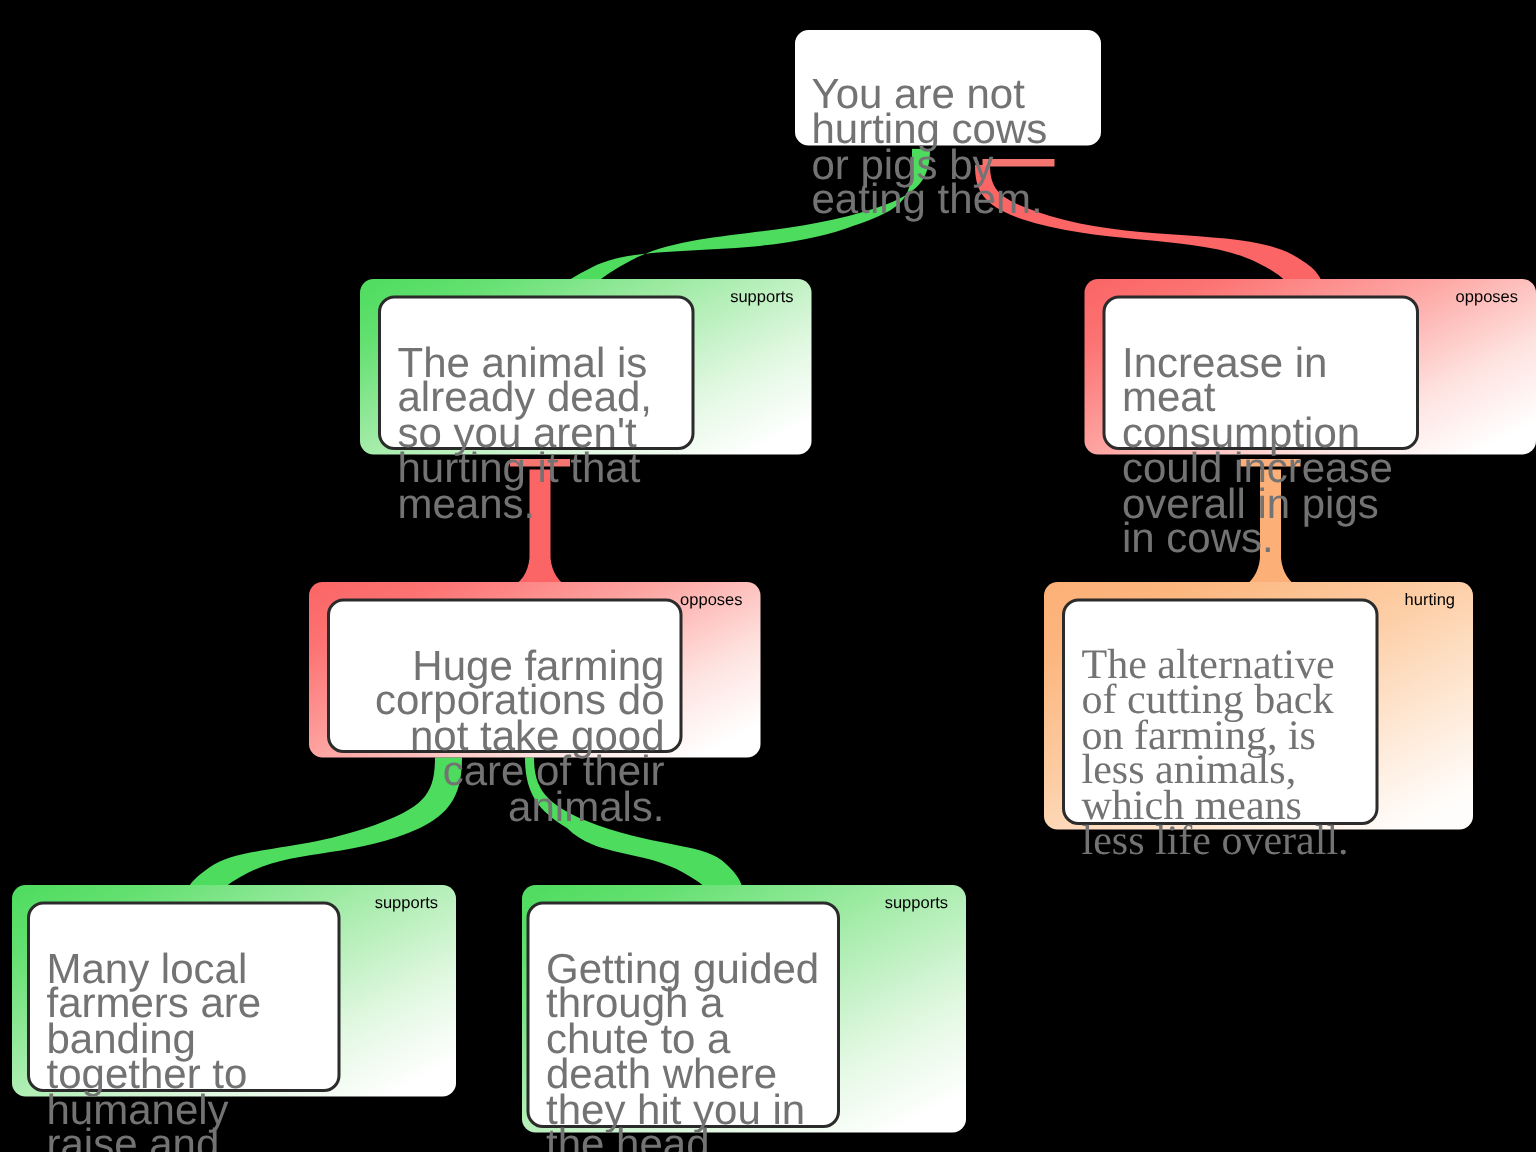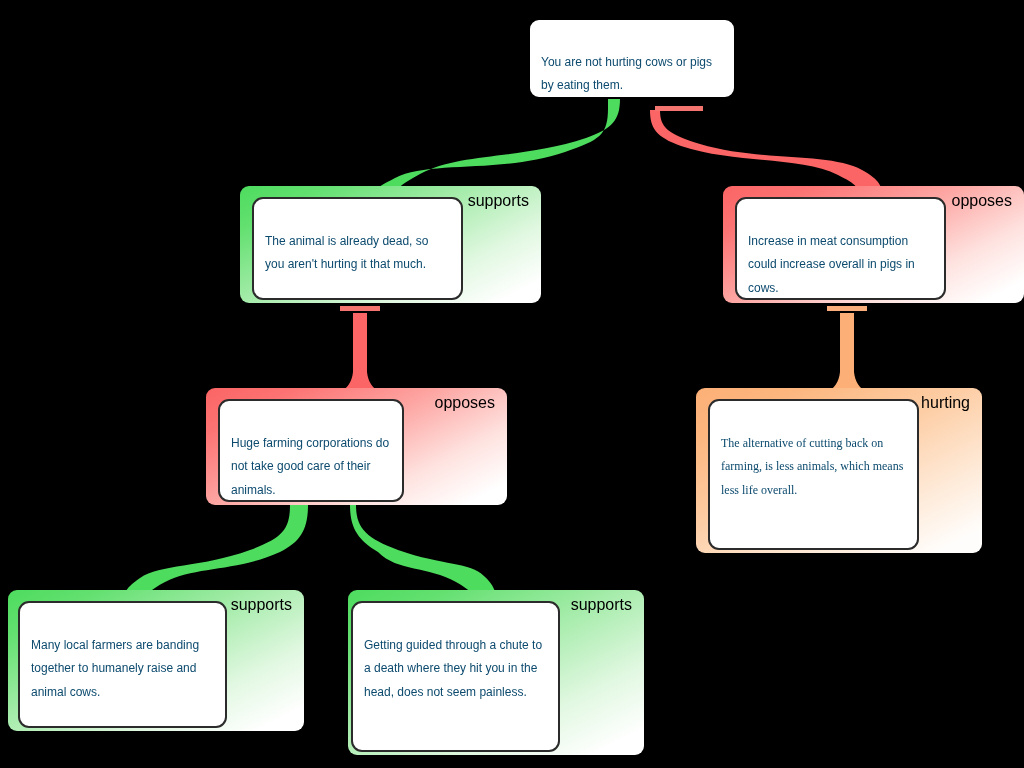--- a/index.html
+++ b/index.html
@@ -37,36 +37,36 @@
   }
   .node.plain {
     background: #ffffff;
     border: 2px solid #000000;
     border-radius: 11px;
   }
   .node .panel-label {
     position: absolute;
     top: 7px;
     right: 12px;
-    font-size: 16px;
+    font-size: 11px;
     color: #000000;
     line-height: 1;
     white-space: nowrap;
   }
   
   .card {
     position: absolute;
     box-sizing: border-box;
     background: #ffffff;
     border: 2px solid #2b2b2b;
     border-radius: 11px;
     padding: 7px 10px 6px 11px;
-    font-size: 12px;
+    font-size: 28px;
     line-height: 23.5px;
-    color: #0c4a6e;
+    color: #737373;
     white-space: pre-line;
   }
   .card.root {
     border-color: #000000;
     border-width: 2px;
   }
 
   
   .g-supports { background: linear-gradient(153deg, #4ddc5e 0%, #63e070 16%, #a6ecab 44%, #e2f8e2 72%, #ffffff 92%); }
   .g-opposes  { background: linear-gradient(153deg, #fb6565 0%, #fc7272 16%, #fda5a2 44%, #fee3e0 72%, #ffffff 92%); }
@@ -159,34 +159,34 @@
   <div class="node plain" style="left:528px; top:18px; width:208px; height:81px;">
   </div>
   <div class="card root" style="left:528px; top:18px; width:208px; height:81px;">
     <span>You are not hurting cows or pigs by eating them.</span>
   </div>
 
   <div class="node g-supports" style="left:240px; top:186px; width:301px; height:117px;">
     <span class="panel-label">supports</span>
   </div>
   <div class="card" style="left:252px; top:197px; width:211px; height:103px;">
-    <span>The animal is already dead, so you aren't hurting it that much.</span>
+    <span>The animal is already dead, so you aren't hurting it that means.</span>
   </div>
 
   <div class="node g-opposes" style="left:723px; top:186px; width:301px; height:117px;">
     <span class="panel-label">opposes</span>
   </div>
   <div class="card" style="left:735px; top:197px; width:211px; height:103px;">
     <span>Increase in meat consumption could increase overall in pigs in cows.</span>
   </div>
 
   <div class="node g-opposes" style="left:206px; top:388px; width:301px; height:117px;">
     <span class="panel-label">opposes</span>
   </div>
-  <div class="card" style="left:218px; top:399px; width:186px; height:103px;">
+  <div class="card" style="left:218px; top:399px; width:237px; height:103px;text-align:right;">
     <span>Huge farming corporations do not take good care of their animals.</span>
   </div>
 
   <div class="node g-rebuts" style="left:696px; top:388px; width:286px; height:165px;">
     <span class="panel-label">hurting</span>
   </div>
   <div class="card" style="left:708px; top:399px; width:211px; height:151px;font-family:Liberation Serif, serif;">
     <span>The alternative of cutting back on farming, is less animals, which means less life overall.</span>
   </div>
 

